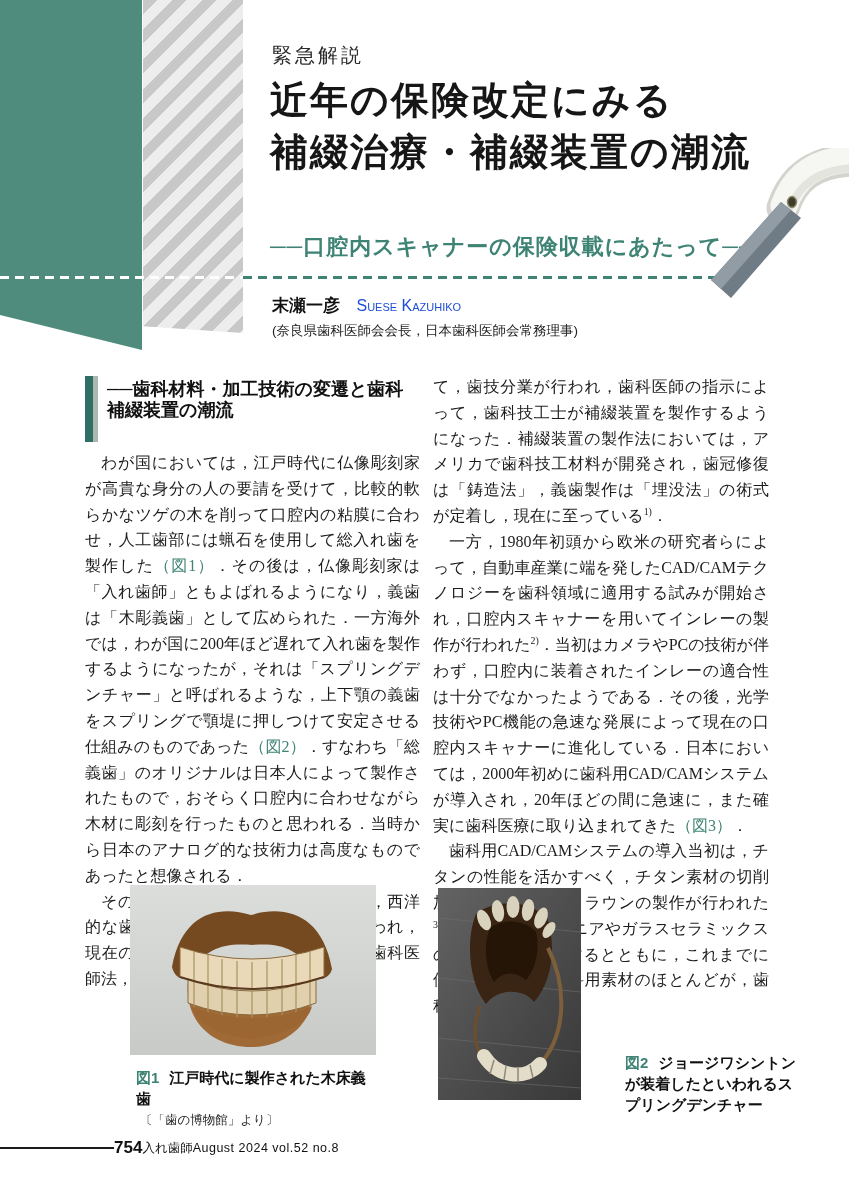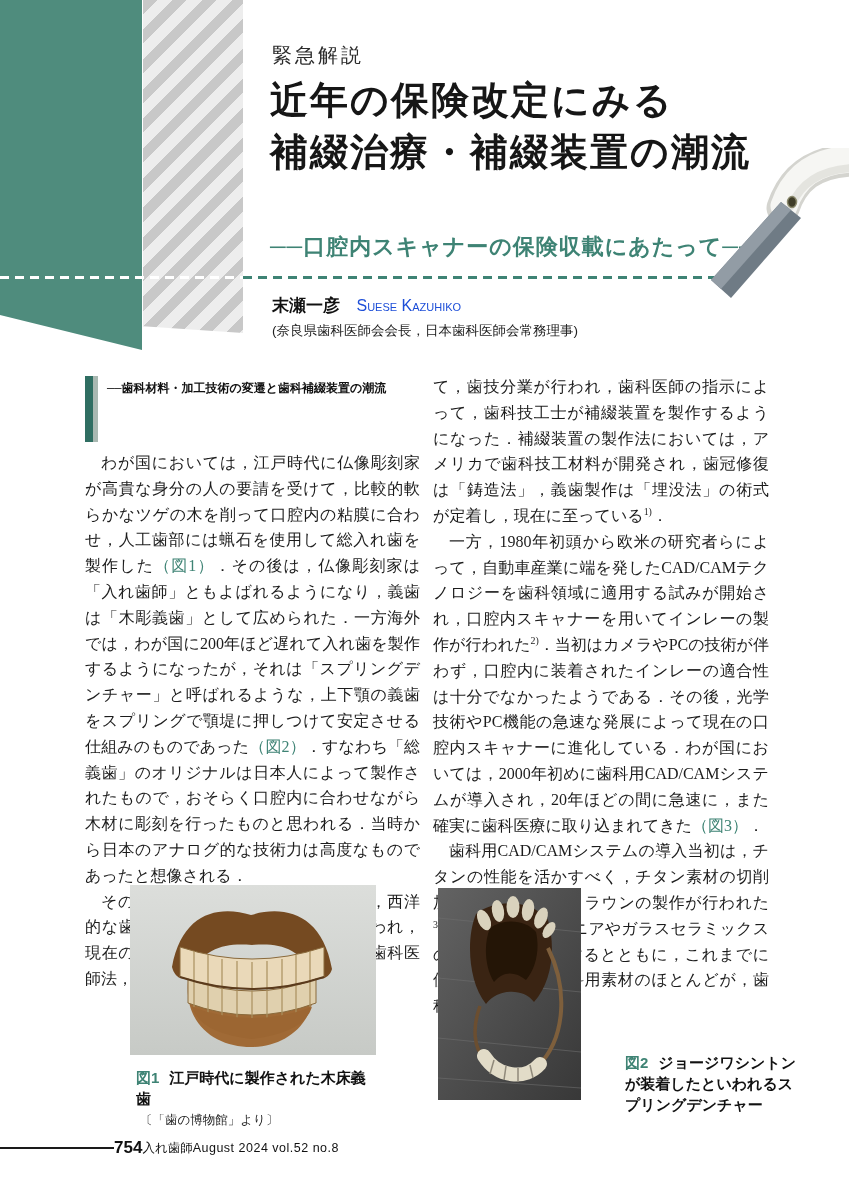--- a/index.html
+++ b/index.html
@@ -32,21 +32,21 @@
   .author{position:absolute;left:272px;top:294px;}
   .a-name{font-size:17px;font-weight:bold;color:#111;}
   .a-romaji{font-variant:small-caps;font-size:16px;color:#1d4ed8;margin-left:12px;}
   .a-affil{font-size:13.5px;color:#222;margin-top:5px;}
 
   
   .sec-head{display:flex;margin-bottom:8px;}
   .sec-bar{width:13px;height:66px;flex:0 0 13px;margin-right:9px;
            background:linear-gradient(90deg,var(--bar-dark) 0 62%,var(--bar-light) 62% 100%);}
   .sec-title{font-size:20px;font-weight:bold;color:var(--teal);letter-spacing:1px;}
-  .sec-sub{font-size:12px;font-weight:bold;color:#111;line-height:21px;margin-top:3px;font-family:Liberation Mono, monospace;}
+  .sec-sub{font-size:18px;font-weight:bold;color:#111;line-height:21px;margin-top:3px;}
 
   
   .col{position:absolute;width:335px;}
   .col.left{left:85px;top:376px;}
   .col.right{left:433px;top:374px;width:336px;}
   .bp{margin:0;font-family:"Liberation Serif","DejaVu Serif",serif;font-size:16px;line-height:25.8px;
       color:#1c1c1c;text-align:justify;text-indent:1em;}
   .bp.ni{text-indent:0;}
   .fig{color:var(--teal);}
   .sup{vertical-align:super;font-size:0.62em;line-height:0;}
@@ -111,21 +111,21 @@
     </div>
     <div id="left-paras">
         <p class="bp"><span>わが国においては，江戸時代に仏像彫刻家が高貴な身分の人の要請を受けて，比較的軟らかなツゲの木を削って口腔内の粘膜に合わせ，人工歯部には蝋石を使用して総入れ歯を製作した</span><span class="fig">（図1）</span><span>．その後は，仏像彫刻家は「入れ歯師」ともよばれるようになり，義歯は「木彫義歯」として広められた．一方海外では，わが国に200年ほど遅れて入れ歯を製作するようになったが，それは「スプリングデンチャー」と呼ばれるような，上下顎の義歯をスプリングで顎堤に押しつけて安定させる仕組みのものであった</span><span class="fig">（図2）</span><span>．すなわち「総義歯」のオリジナルは日本人によって製作されたもので，おそらく口腔内に合わせながら木材に彫刻を行ったものと思われる．当時から日本のアナログ的な技術力は高度なものであったと想像される．</span></p>
         <p class="bp"><span>その後は，外国人歯科医師が来日し，西洋的な歯科医療を広め，材料の開発も行われ，現在の義歯製作の基盤を確立させた．歯科医師法，歯科技工士法の制定によっ</span></p>
       </div>
   </div>
 
   <div class="col right">
     <div id="right-paras">
         <p class="bp ni"><span>て，歯技分業が行われ，歯科医師の指示によって，歯科技工士が補綴装置を製作するようになった．補綴装置の製作法においては，アメリカで歯科技工材料が開発され，歯冠修復は「鋳造法」，義歯製作は「埋没法」の術式が定着し，現在に至っている</span><span class="sup">1)</span><span>．</span></p>
-        <p class="bp"><span>一方，1980年初頭から欧米の研究者らによって，自動車産業に端を発したCAD/CAMテクノロジーを歯科領域に適用する試みが開始され，口腔内スキャナーを用いてインレーの製作が行われた</span><span class="sup">2)</span><span>．当初はカメラやPCの技術が伴わず，口腔内に装着されたインレーの適合性は十分でなかったようである．その後，光学技術やPC機能の急速な発展によって現在の口腔内スキャナーに進化している．わが国においては，2000年初めに歯科用CAD/CAMシステムが導入され，20年ほどの間に急速に，また確実に歯科医療に取り込まれてきた</span><span class="fig">（図3）</span><span>．</span></p>
+        <p class="bp"><span>一方，1980年初頭から欧米の研究者らによって，自動車産業に端を発したCAD/CAMテクノロジーを歯科領域に適用する試みが開始され，口腔内スキャナーを用いてインレーの製作が行われた</span><span class="sup">2)</span><span>．当初はカメラやPCの技術が伴わず，口腔内に装着されたインレーの適合性は十分でなかったようである．その後，光学技術やPC機能の急速な発展によって現在の口腔内スキャナーに進化している．日本においては，2000年初めに歯科用CAD/CAMシステムが導入され，20年ほどの間に急速に，また確実に歯科医療に取り込まれてきた</span><span class="fig">（図3）</span><span>．</span></p>
         <p class="bp"><span>歯科用CAD/CAMシステムの導入当初は，チタンの性能を活かすべく，チタン素材の切削加工によるチタンクラウンの製作が行われた</span><span class="sup">3)</span><span>．さらに，ジルコニアやガラスセラミックスの切削加工が普及するとともに，これまでに使用されてきた歯科用素材のほとんどが，歯科</span></p>
       </div>
   </div>
 
   <div class="figure fig1">
     <svg width="246" height="170" viewBox="0 0 246 170" aria-hidden="true">
       <defs>
         <linearGradient id="f1bg" x1="0" y1="0" x2="0" y2="1">
           <stop offset="0" stop-color="#dcdedb"></stop>
             <stop offset="1" stop-color="#c7cac6"></stop>

